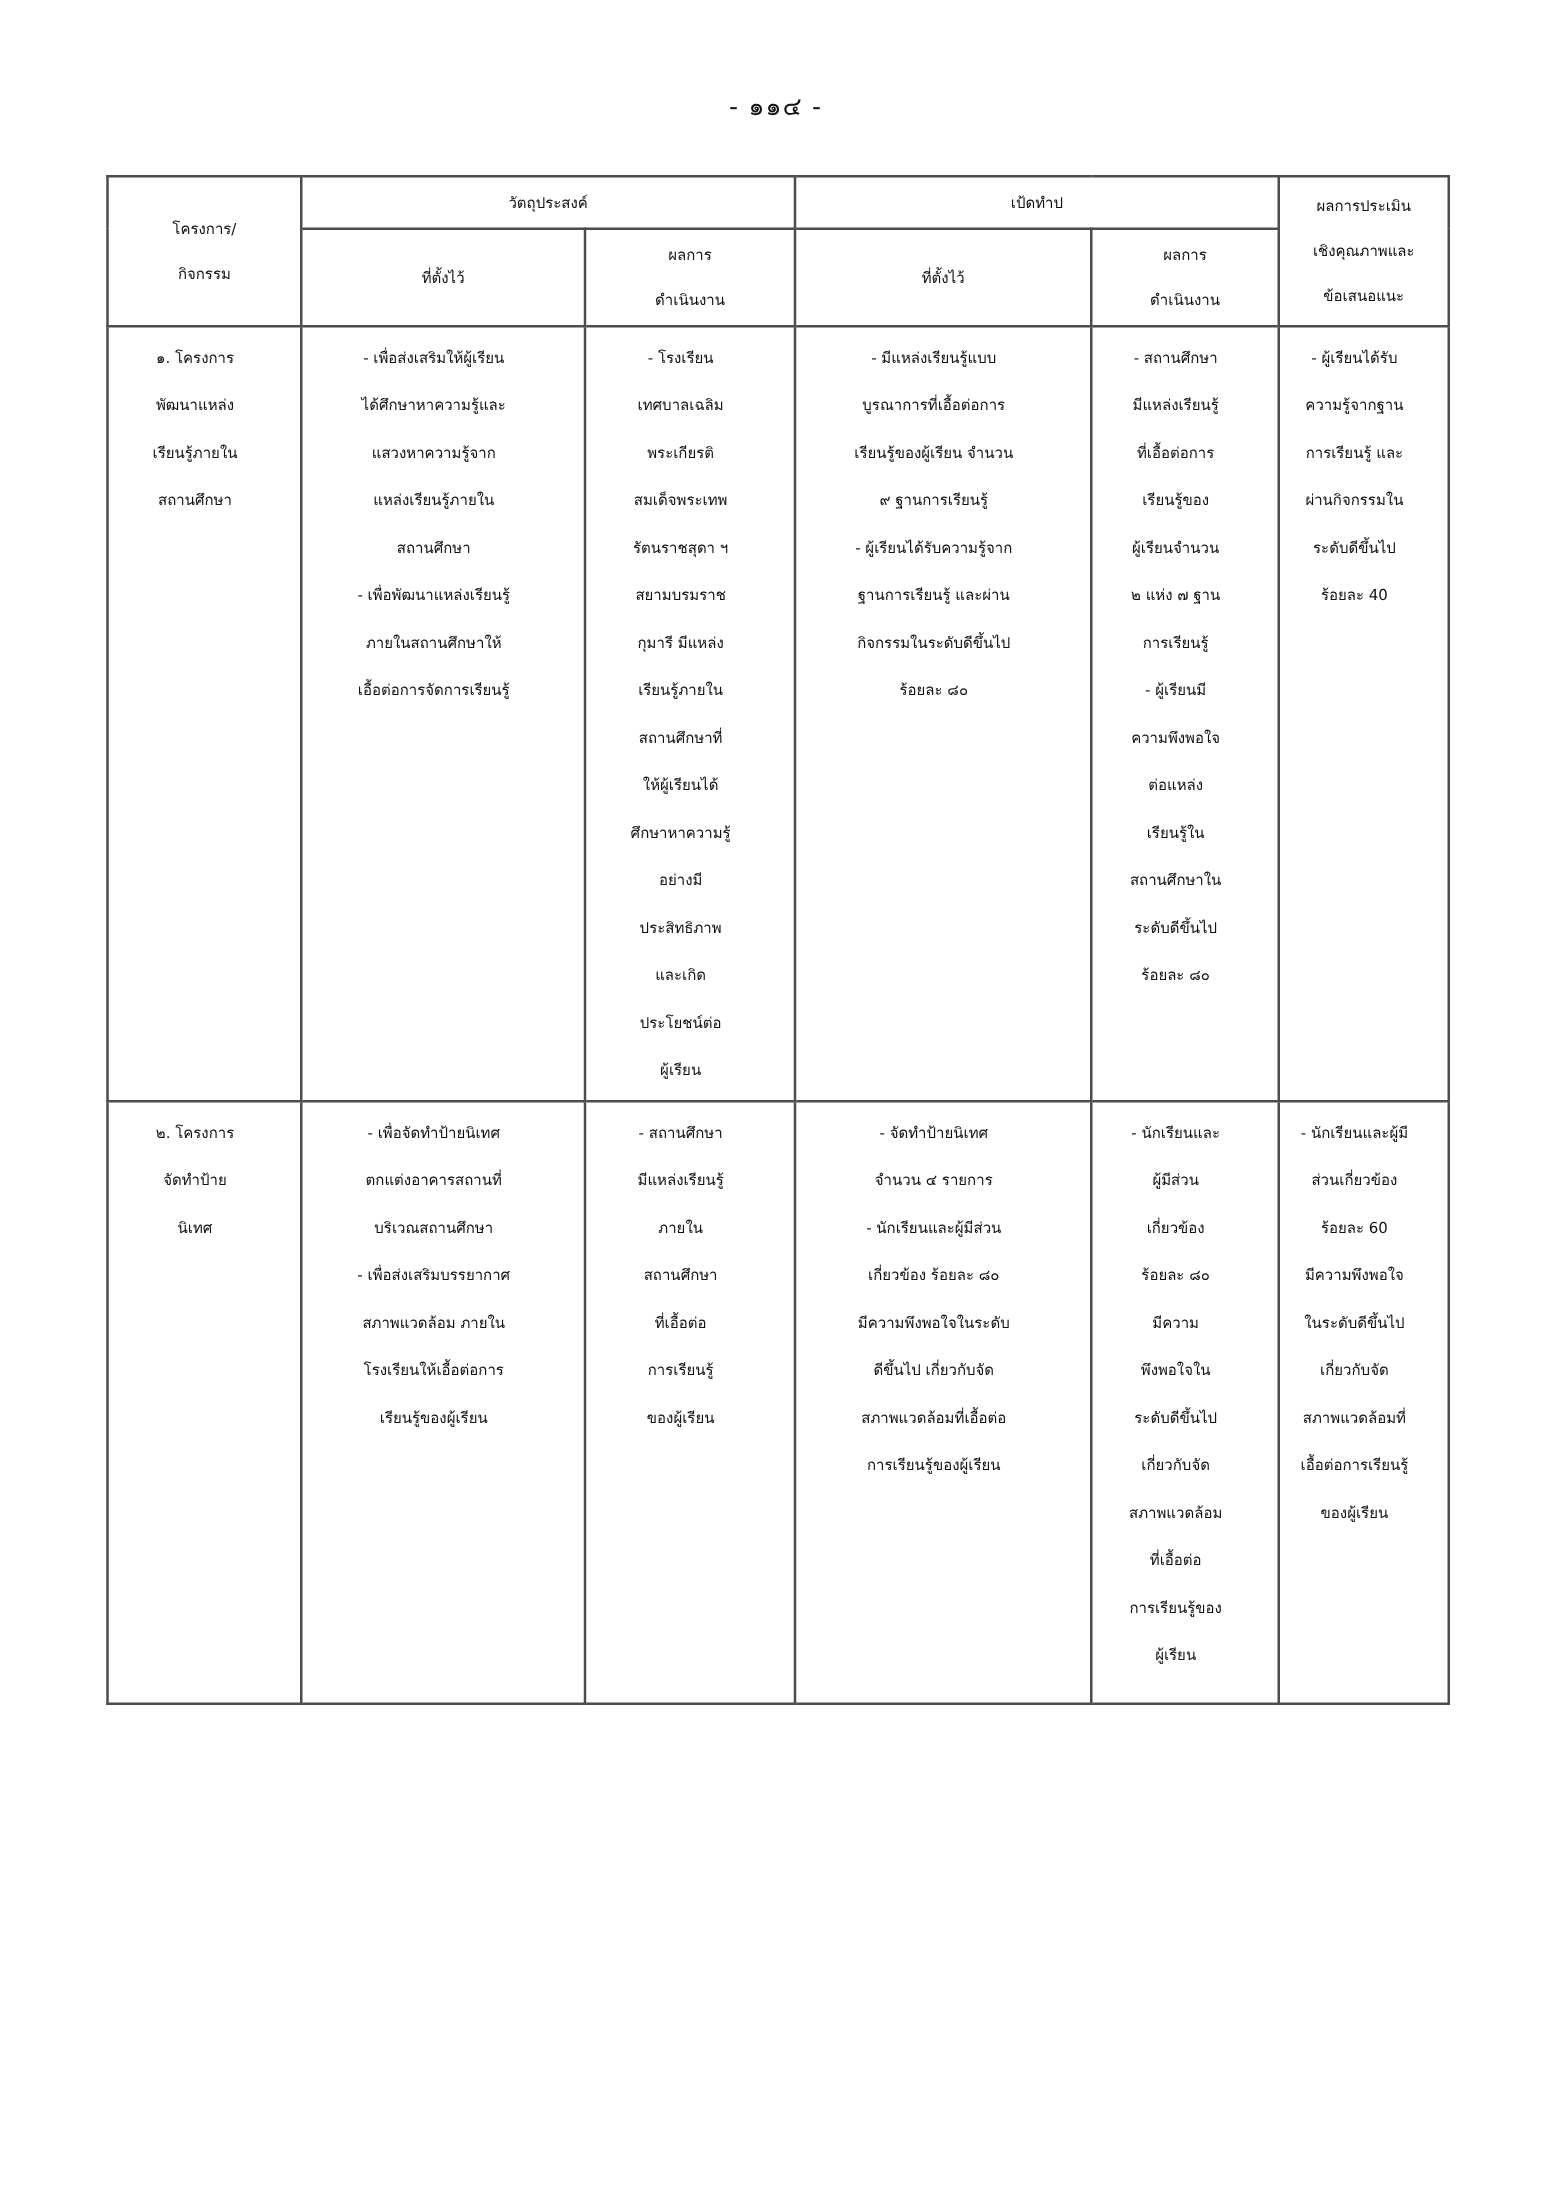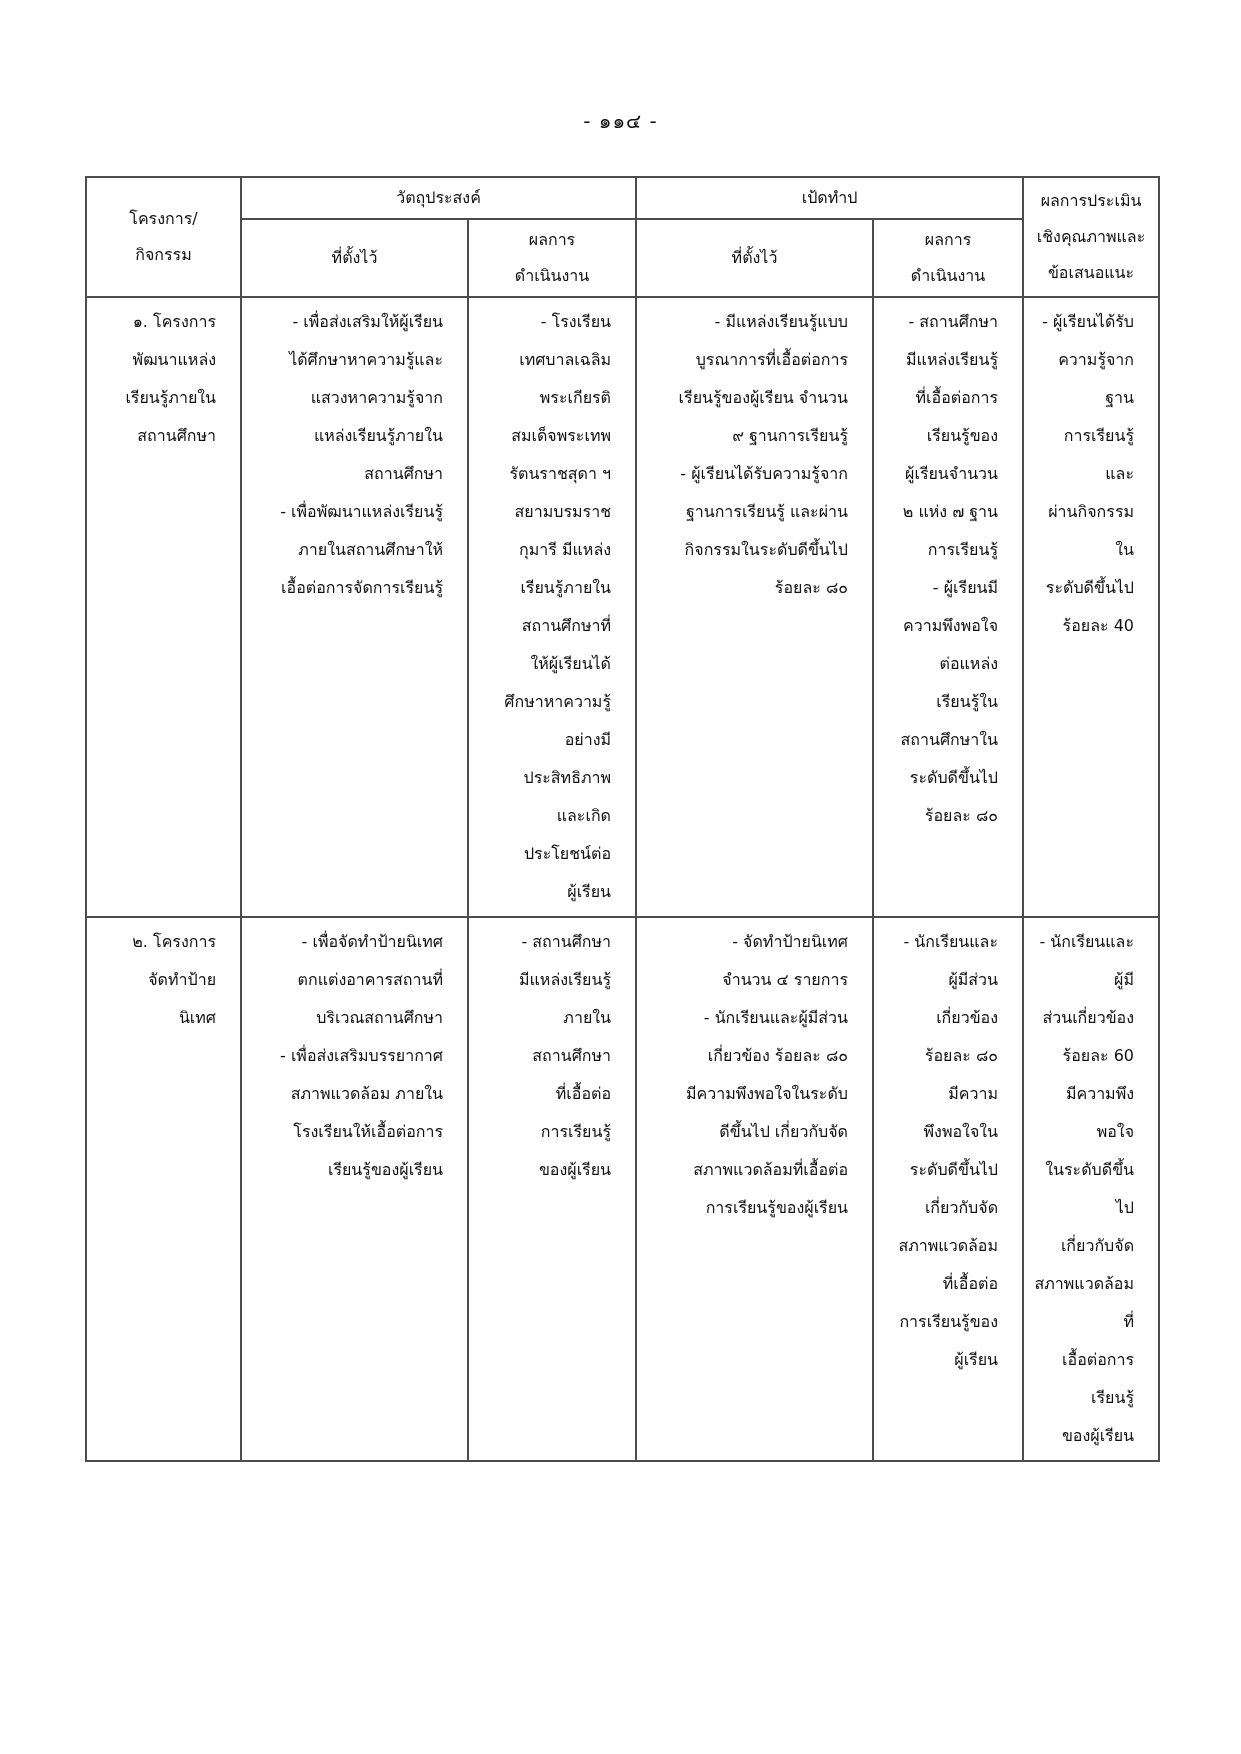--- a/index.html
+++ b/index.html
@@ -13,21 +13,21 @@
     color: #111111;
   }
   .page {
     position: relative;
     width: 1241px;
     height: 1754px;
     background: #ffffff;
     overflow: hidden;
   }
   .page-number {
-    padding-top: 106px;
+    padding-top: 70px;
     text-align: center;
     font-size: 20px;
     line-height: 30px;
     letter-spacing: 1px;
   }
   .section-heading {
     margin: 60px 0 0 235px;
     font-size: 21px;
     line-height: 34px;
   }
@@ -39,32 +39,32 @@
   }
   .doc-table col.c1 { width: 155px; }
   .doc-table col.c2 { width: 227px; }
   .doc-table col.c3 { width: 168px; }
   .doc-table col.c4 { width: 237px; }
   .doc-table col.c5 { width: 150px; }
   .doc-table col.c6 { width: 136px; }
   .doc-table th, .doc-table td {
     border: 2px solid #4d4d4d;
     font-weight: normal;
-    font-size: 16px;
+    font-size: 12px;
     white-space: pre-line;
     overflow: hidden;
   }
   .doc-table th {
     text-align: center;
     vertical-align: middle;
     line-height: 36px;
     padding: 2px 4px;
   }
   .doc-table td {
-    text-align: right;
+    text-align: center;
     vertical-align: top;
     line-height: 38px;
     padding: 5px 24px 5px 9px;
   }
   tr.hrow-group { height: 42px; }
   tr.hrow-sub   { height: 76px; font-family: Liberation Serif, serif; }
   tr.brow-1     { height: 600px; }
   tr.brow-2     { height: 482px; }
 </style>
 </head>

